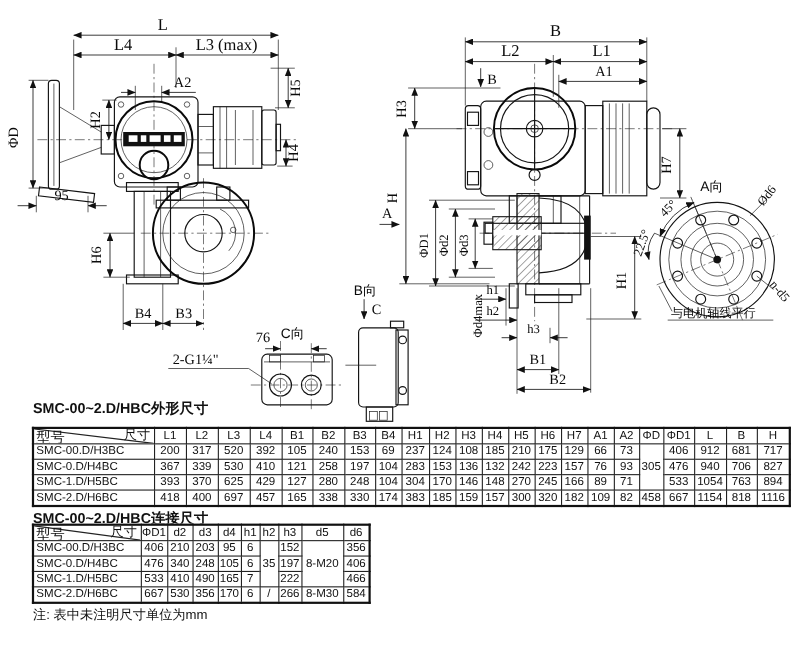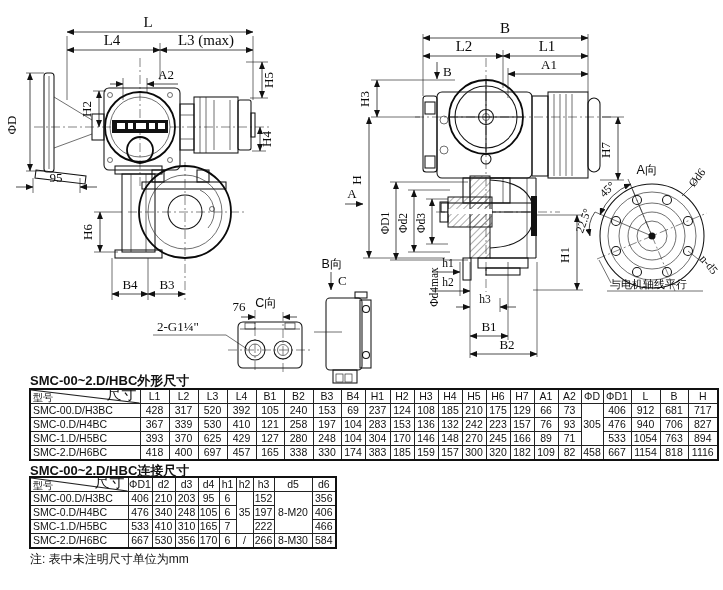--- a/index.html
+++ b/index.html
@@ -19,22 +19,22 @@
   text.cjks{font:11px "Liberation Sans",sans-serif;}
   .ttl{position:absolute;left:30px;font:600 13px "Liberation Sans",sans-serif;white-space:nowrap;}
   .note{position:absolute;left:30px;top:551px;font:12px "Liberation Sans",sans-serif;}
   table.dt{position:absolute;left:29px;border-collapse:collapse;table-layout:fixed;
            font:10.5px "Liberation Sans",sans-serif;background:#fff;}
   table.dt{border:2px solid #111;}
   .dt td,.dt th{border:1px solid #222;text-align:center;padding:0;height:13px;
                 overflow:hidden;white-space:nowrap;font-weight:normal;line-height:13px;}
   .dt .model{text-align:left;padding-left:2px;}
   th.corner{position:relative;padding:0;}
-  th.corner .ct{position:absolute;top:-1px;right:3px;font-size:15px;font-family:Liberation Mono, monospace;}
-  th.corner .cb{position:absolute;bottom:-1px;left:2px;font-size:10px;}
+  th.corner .ct{position:absolute;top:-1px;right:3px;font-size:12px;}
+  th.corner .cb{position:absolute;bottom:-1px;left:2px;font-size:13px;}
   th.corner svg.diag{position:absolute;left:0;top:0;width:100%;height:100%;display:block;}
 </style>
 </head>
 <body>
 
 <svg width="723" height="388" viewBox="0 0 723 388" style="position:absolute;left:0;top:0;">
   <defs>
     <marker id="ar" viewBox="0 0 10 8" refX="9.5" refY="4" markerWidth="10" markerHeight="8" orient="auto-start-reverse">
       <path d="M0,0 L10,4 L0,8 z" fill="#111"></path>
     </marker>
@@ -328,21 +328,21 @@
     <line class="thin" x1="240" y1="329" x2="300" y2="329"></line>
     <rect class="thin" x="245" y="323" width="10" height="6"></rect>
     <rect class="thin" x="285" y="323" width="10" height="6"></rect>
     <circle class="med" cx="255" cy="350" r="10"></circle>
     <circle class="thin" cx="255" cy="350" r="6"></circle>
     <circle class="med" cx="283" cy="350" r="9"></circle>
     <circle class="thin" cx="283" cy="350" r="5.5"></circle>
   </g>
 </svg>
 
-<div class="ttl" style="top:372px;text-align:center;">SMC-00~2.D/HBC外形尺寸</div>
+<div class="ttl" style="top:362px;text-align:center;">SMC-00~2.D/HBC外形尺寸</div>
 <table class="dt" style="top:388px;width:689px;">
   <colgroup>
     <col style="width:110px">
       <col style="width:29px">
       <col style="width:29px">
       <col style="width:29px">
       <col style="width:29px">
     <col style="width:28px">
       <col style="width:29px">
       <col style="width:28px">
@@ -389,21 +389,21 @@
         <th>A1</th>
         <th>A2</th>
         <th>ΦD</th>
         <th>ΦD1</th>
         <th>L</th>
         <th>B</th>
         <th>H</th>
   </tr>
   <tr>
     <td class="model">SMC-00.D/H3BC</td>
-    <td>428</td>
+    <td>200</td>
         <td>317</td>
         <td>520</td>
         <td>392</td>
         <td>105</td>
         <td>240</td>
         <td>153</td>
         <td>69</td>
         <td>237</td>
         <td>124</td>
         <td>108</td>
@@ -547,21 +547,21 @@
         <td>248</td>
         <td>105</td>
         <td>6</td>
     <td>197</td>
     <td>406</td>
   </tr>
   <tr>
     <td class="model">SMC-1.D/H5BC</td>
     <td>533</td>
         <td>410</td>
-        <td>310</td>
+        <td>490</td>
         <td>165</td>
         <td>7</td>
     <td>222</td>
     <td>466</td>
   </tr>
   <tr>
     <td class="model">SMC-2.D/H6BC</td>
     <td>667</td>
         <td>530</td>
         <td>356</td>

